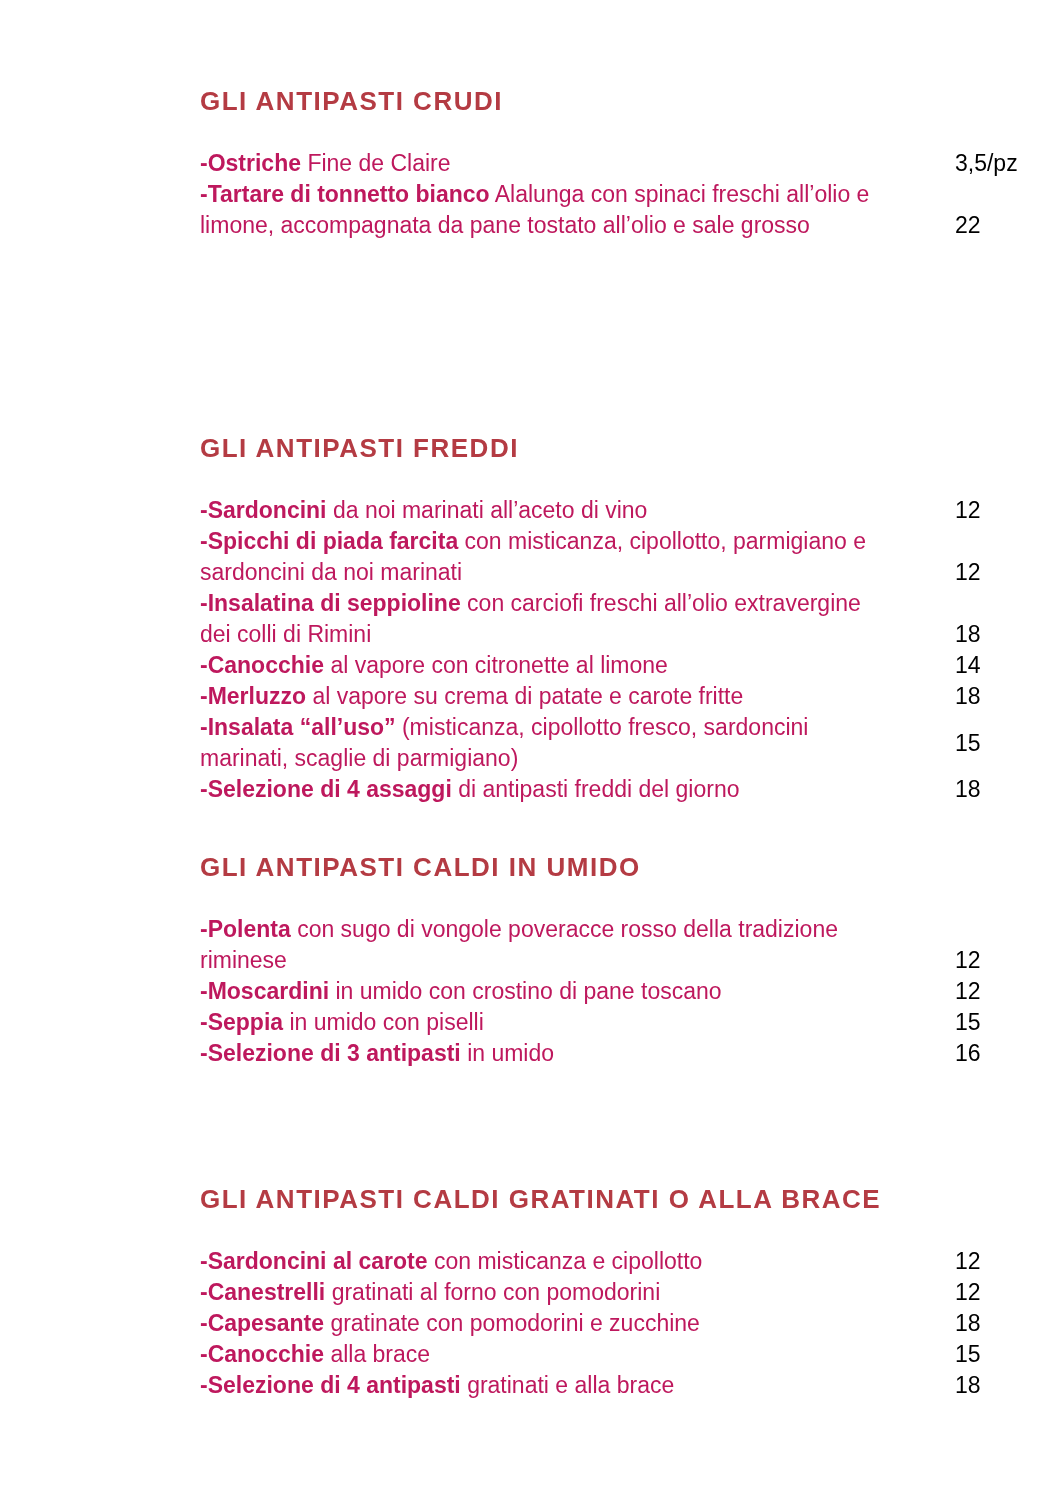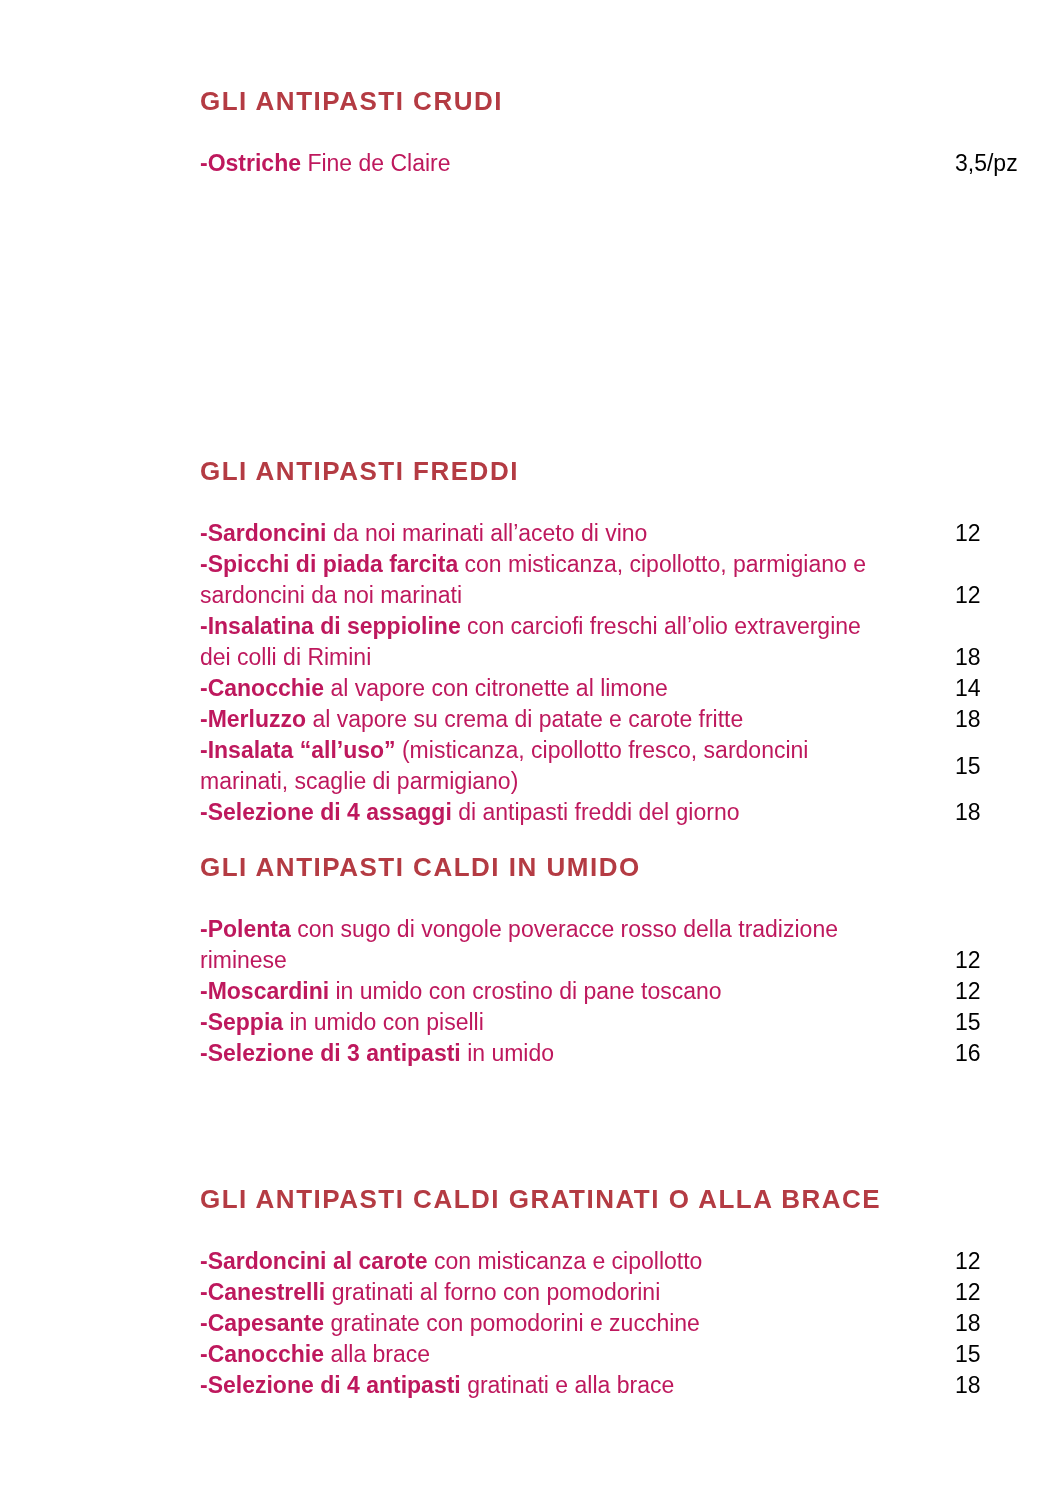--- a/index.html
+++ b/index.html
@@ -40,35 +40,40 @@
   }
   .nm { font-weight: 700; }
   .price {
     width: 65px;
     font-size: 23px;
     line-height: 31px;
     color: #000000;
     text-align: left;
   }
   .s1 { top: 86px; }
-  .s2 { top: 456px; }
+  .s2 { top: 433px; }
   .s3 { top: 852px; }
   .s4 { top: 1184px; }
 </style>
 </head>
 <body>
 
 <div class="page">
 
   <section class="menu-section s1">
     <h2>GLI ANTIPASTI CRUDI</h2>
     <div class="items">
       <div class="item">
           <p class="txt"><b class="nm">-Ostriche</b> <span class="ds">Fine de Claire</span></p>
           <div class="price">3,5/pz</div>
+        </div>
+      <div class="item">
+          <p class="txt"><b class="nm">-Tartare di tonnetto bianco</b> <span class="ds">Alalunga con spinaci freschi all’olio e
+limone, accompagnata da pane tostato all’olio e sale grosso</span></p>
+          <div class="price">22</div>
         </div>
     </div>
   </section>
 
   <section class="menu-section s2">
     <h2>GLI ANTIPASTI FREDDI</h2>
     <div class="items">
       <div class="item">
           <p class="txt"><b class="nm">-Sardoncini</b> <span class="ds">da noi marinati all’aceto di vino</span></p>
           <div class="price">12</div>

